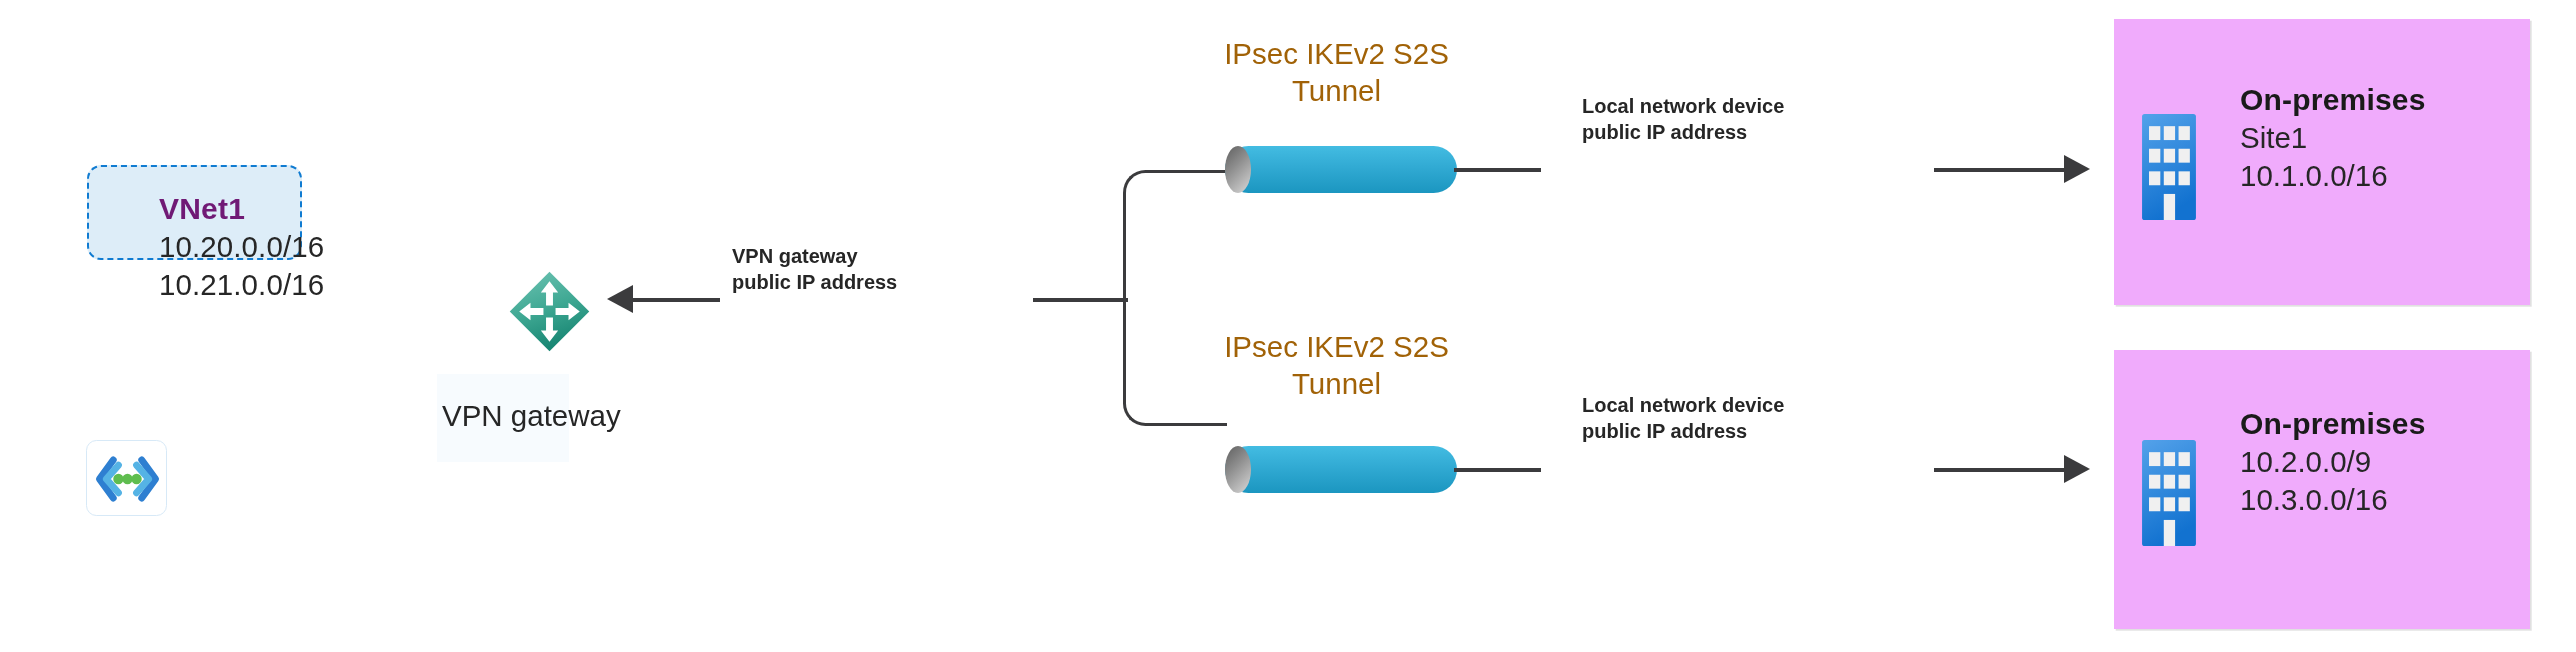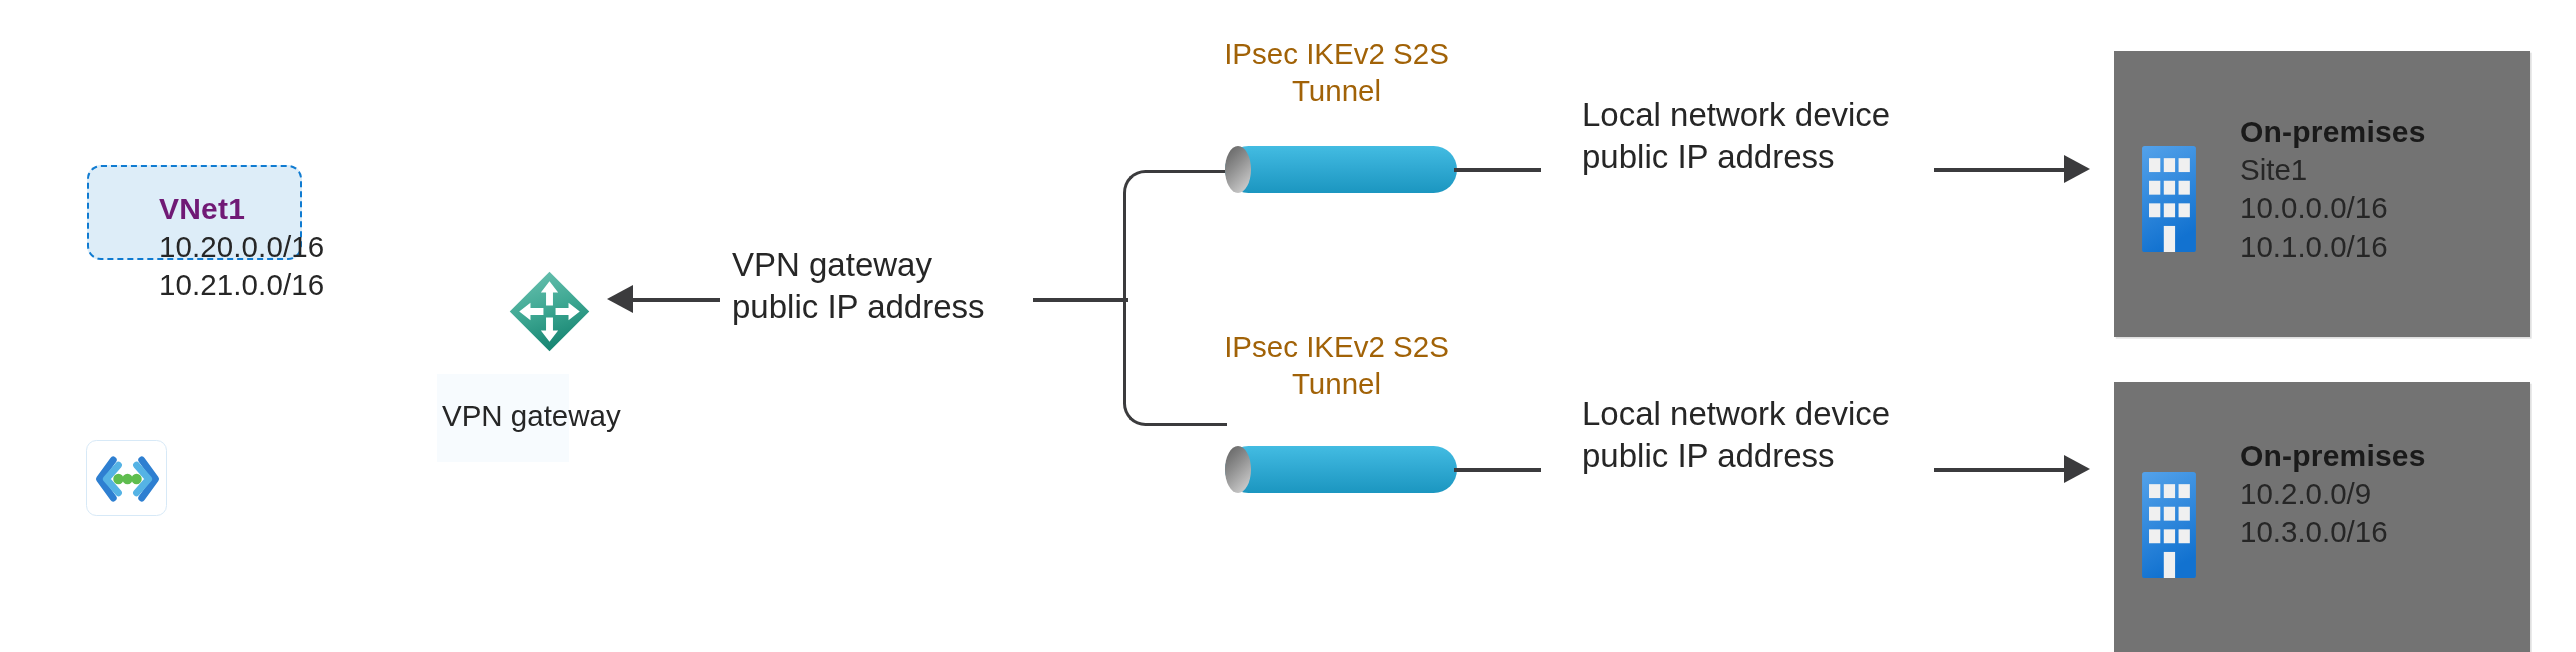--- a/index.html
+++ b/index.html
@@ -133,40 +133,40 @@
     font-size: 29.5px;
     color: #a16207;
     text-align: center;
     line-height: 1.25;
     width: 295px;
   }
 
   
   .onprem-box {
     width: 416px;
-    background: #737373;
+    background: #f0abfc;
     box-shadow: 1.7px 1.7px 0 rgba(0,0,0,.12);
-    margin-top: 32px;
   }
   .onprem-text {
     font-size: 29.5px;
     color: #262626;
     line-height: 1.30;
   }
   .onprem-title {
     font-weight: bold;
     font-size: 30px;
     color: #1a1a1a;
     letter-spacing: 0.2px;
   }
   .label-2line {
-    font-size: 33px;
+    font-size: 20px;
     color: #262626;
     line-height: 1.28;
     white-space: pre-line;
+    font-weight: bold;
   }
 </style>
 </head>
 <body>
 
 <div id="canvas">
 
   <div class="abs vnet-box"></div>
 
   <div class="abs vnet-text">
@@ -262,21 +262,20 @@
           <rect x="8" y="66" width="13" height="16"></rect>
           <rect x="25" y="66" width="13" height="16"></rect>
           <rect x="42" y="66" width="13" height="16"></rect>
           <rect x="25" y="92" width="13" height="30"></rect>
         </g>
       </svg>
     </div>
     <div class="abs onprem-text" style="left:126px; top:61px;">
       <div class="onprem-title">On-premises</div>
       <div>Site1</div>
-      <div>10.0.0.0/16</div>
       <div>10.1.0.0/16</div>
     </div>
   </div>
 
   <div class="abs tunnel-label" style="left:1189px; top:329px;">IPsec IKEv2 S2S
 Tunnel</div>
 
   <div class="abs tunnel" style="left:1225px; top:446px;">
     <div class="abs tunnel-cap"></div>
   </div>

